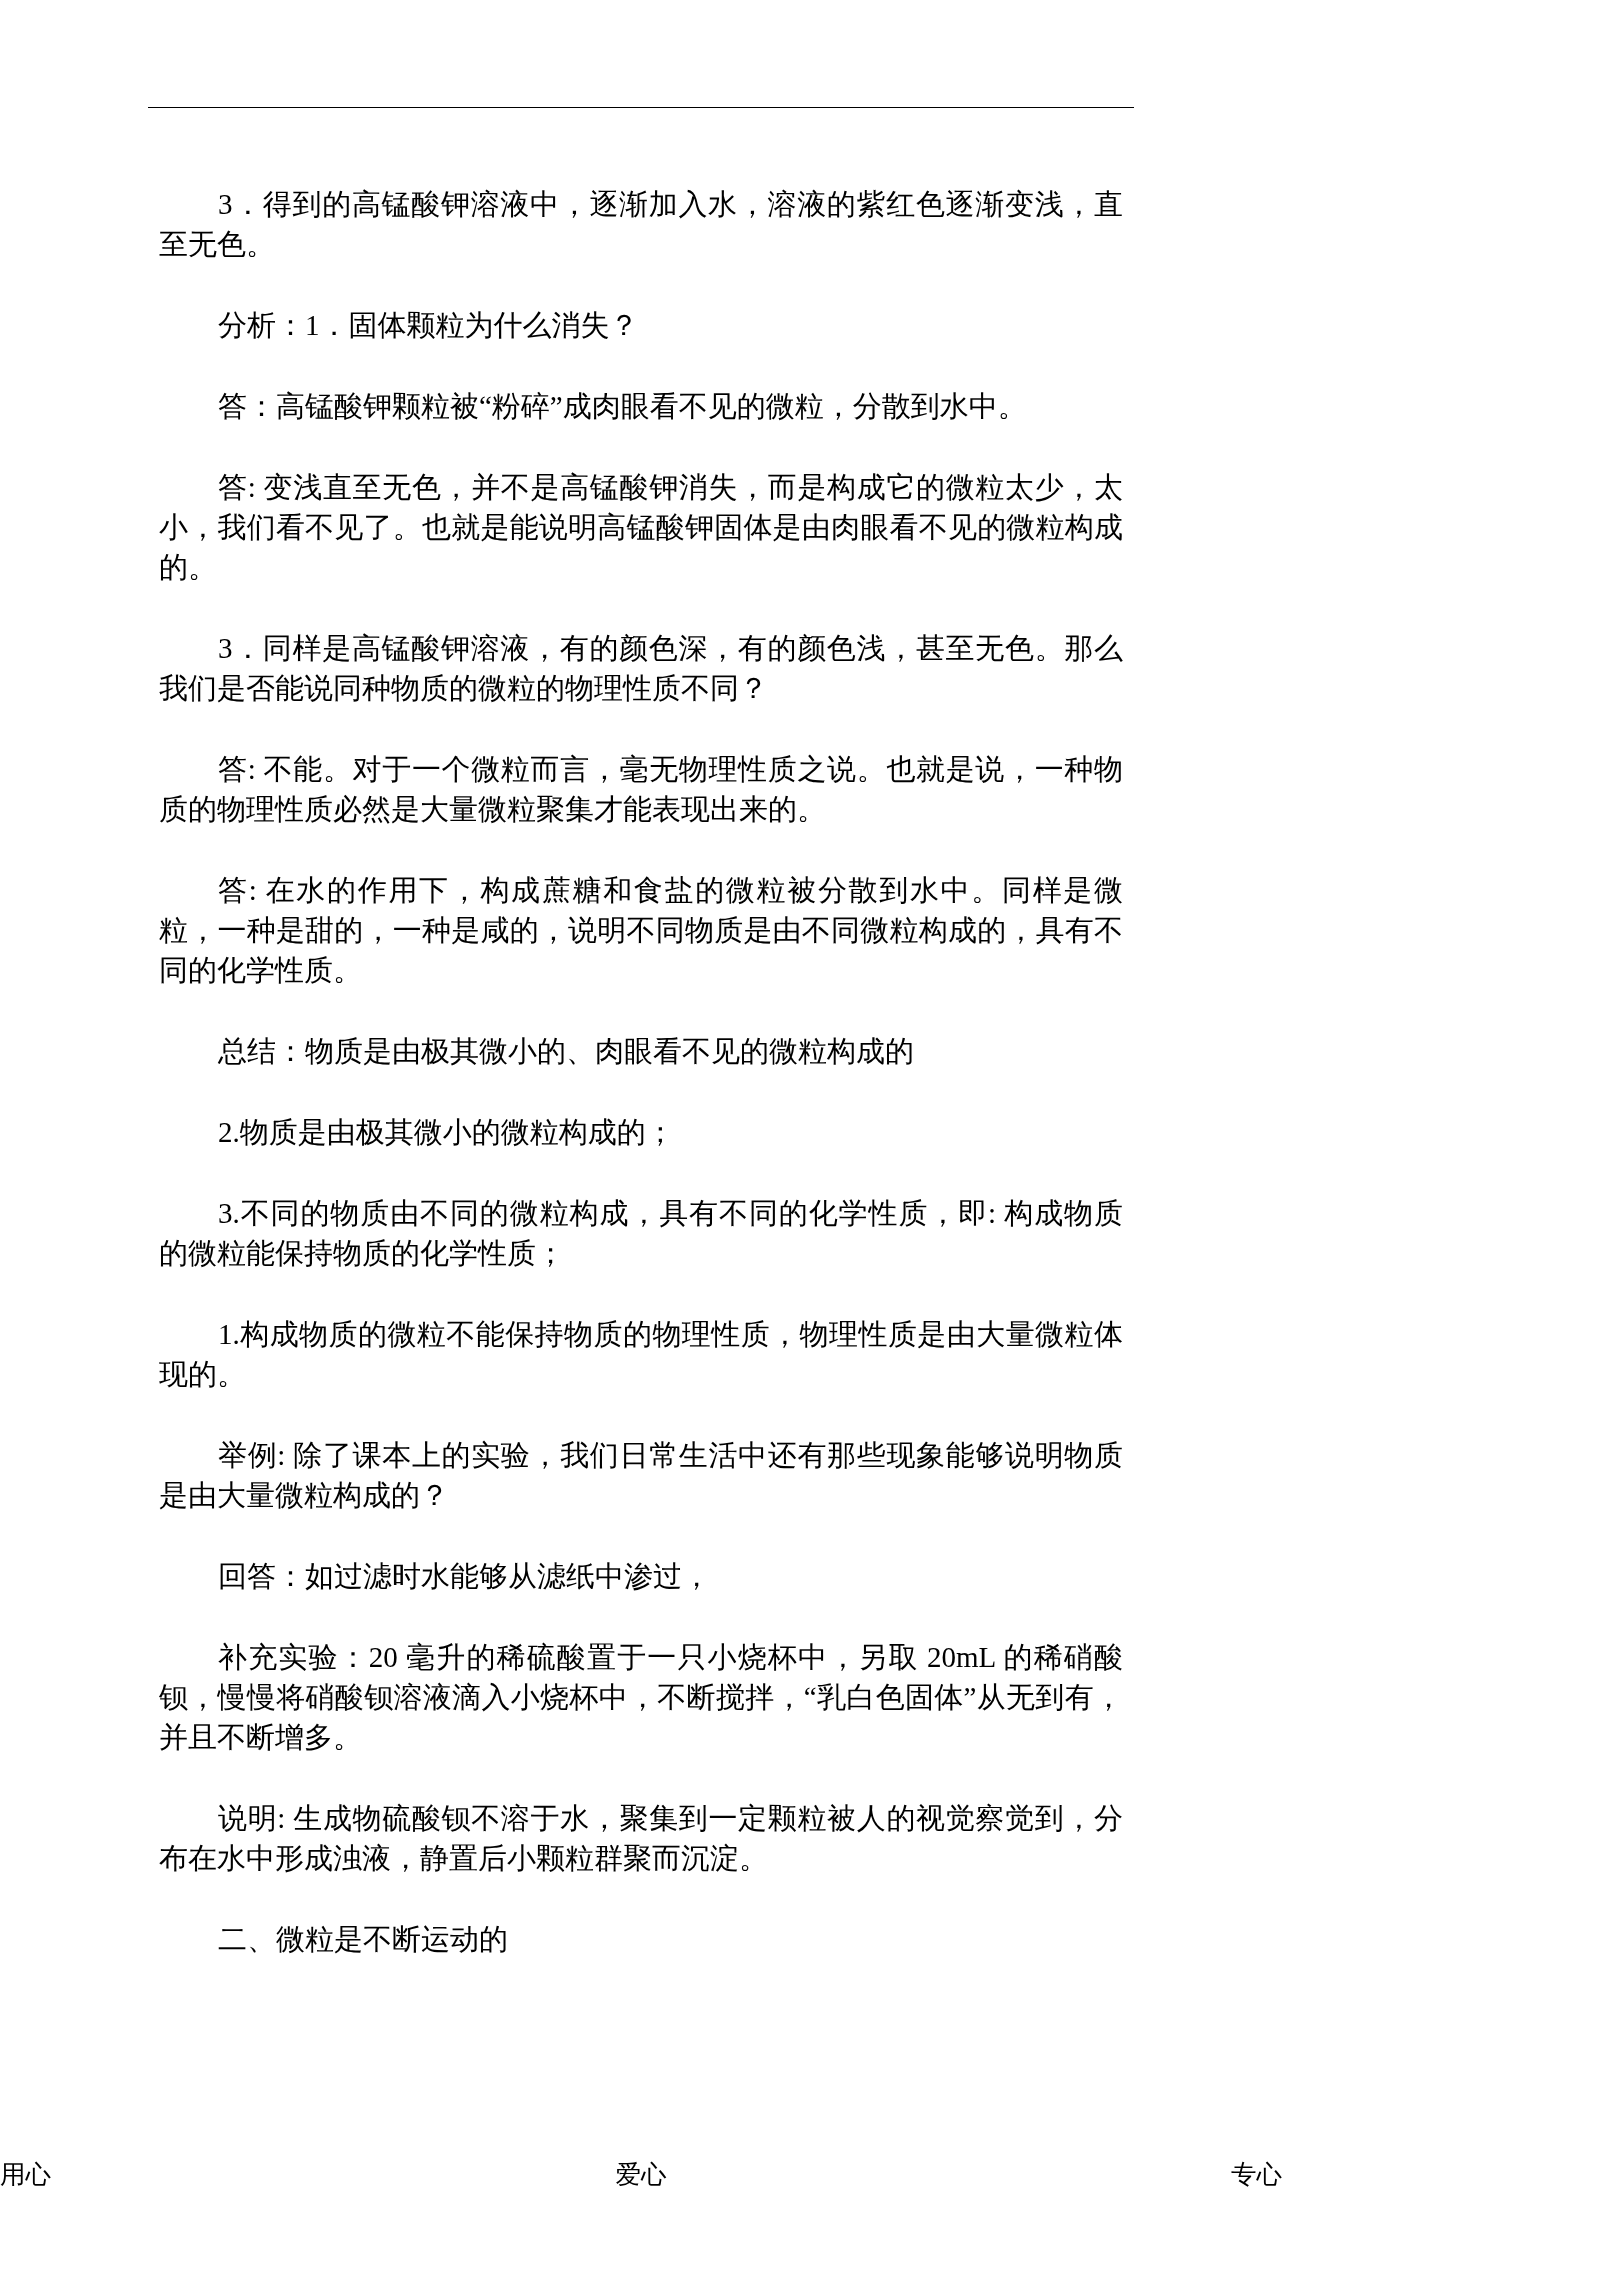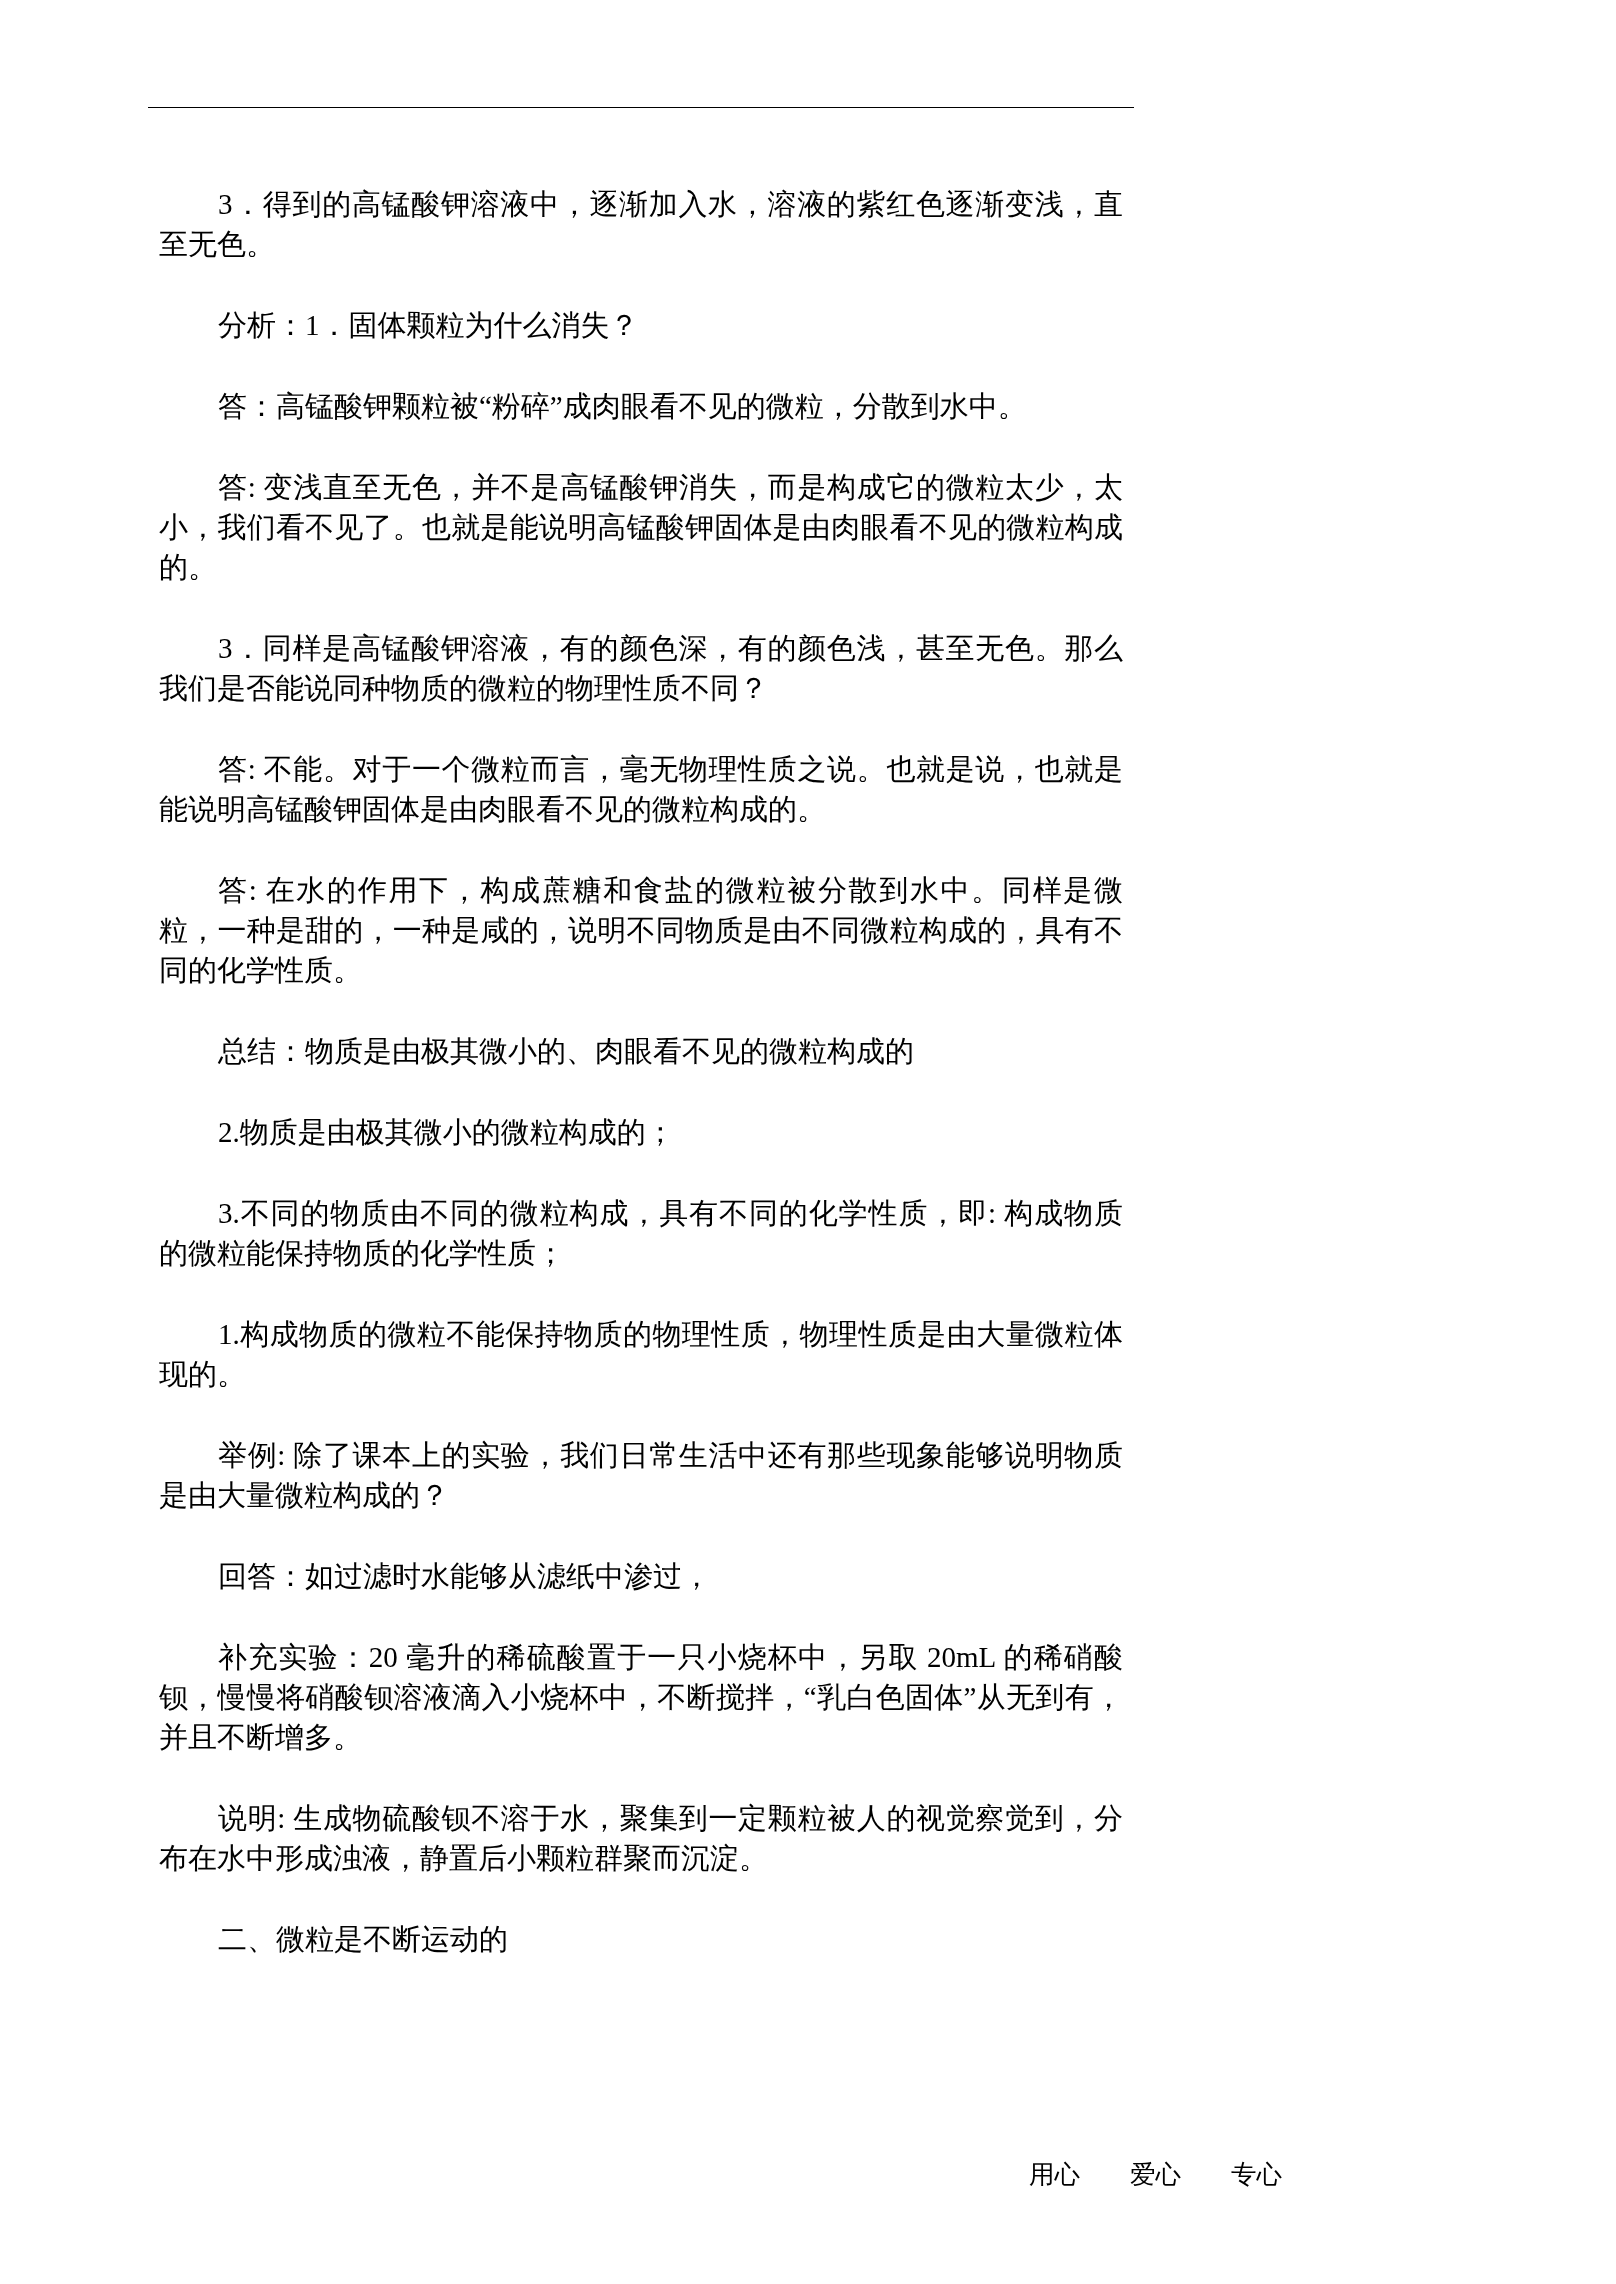--- a/index.html
+++ b/index.html
@@ -40,40 +40,40 @@
   }
   .content p.heading {
     font-weight: normal;
   }
   .footer {
     position: absolute;
     top: 2159px;
     left: 0;
     right: 0;
     display: flex;
-    justify-content: flex-end;
+    justify-content: space-between;
     gap: 50px;
     font-size: 25.5px;
     line-height: 31px;
   }
 </style>
 </head>
 <body>
 
 <div class="page">
 
   <div class="header-rule"></div>
 
   <div class="content">
     <p>3．得到的高锰酸钾溶液中，逐渐加入水，溶液的紫红色逐渐变浅，直至无色。</p>
     <p>分析：1．固体颗粒为什么消失？</p>
     <p>答：高锰酸钾颗粒被“粉碎”成肉眼看不见的微粒，分散到水中。</p>
     <p>答: 变浅直至无色，并不是高锰酸钾消失，而是构成它的微粒太少，太小，我们看不见了。也就是能说明高锰酸钾固体是由肉眼看不见的微粒构成的。</p>
     <p>3．同样是高锰酸钾溶液，有的颜色深，有的颜色浅，甚至无色。那么我们是否能说同种物质的微粒的物理性质不同？</p>
-    <p>答: 不能。对于一个微粒而言，毫无物理性质之说。也就是说，也就是能说明高锰酸钾固体是由肉眼看不见的微粒构成的。</p>
+    <p>答: 不能。对于一个微粒而言，毫无物理性质之说。也就是说，一种物质的物理性质必然是大量微粒聚集才能表现出来的。</p>
     <p>答: 在水的作用下，构成蔗糖和食盐的微粒被分散到水中。同样是微粒，一种是甜的，一种是咸的，说明不同物质是由不同微粒构成的，具有不同的化学性质。</p>
     <p>总结：物质是由极其微小的、肉眼看不见的微粒构成的</p>
     <p>2.物质是由极其微小的微粒构成的；</p>
     <p>3.不同的物质由不同的微粒构成，具有不同的化学性质，即: 构成物质的微粒能保持物质的化学性质；</p>
     <p>1.构成物质的微粒不能保持物质的物理性质，物理性质是由大量微粒体现的。</p>
     <p>举例: 除了课本上的实验，我们日常生活中还有那些现象能够说明物质是由大量微粒构成的？</p>
     <p>回答：如过滤时水能够从滤纸中渗过，</p>
     <p>补充实验：20 毫升的稀硫酸置于一只小烧杯中，另取 20mL 的稀硝酸钡，慢慢将硝酸钡溶液滴入小烧杯中，不断搅拌，“乳白色固体”从无到有，并且不断增多。</p>
     <p>说明: 生成物硫酸钡不溶于水，聚集到一定颗粒被人的视觉察觉到，分布在水中形成浊液，静置后小颗粒群聚而沉淀。</p>
     <p class="heading">二、微粒是不断运动的</p>

